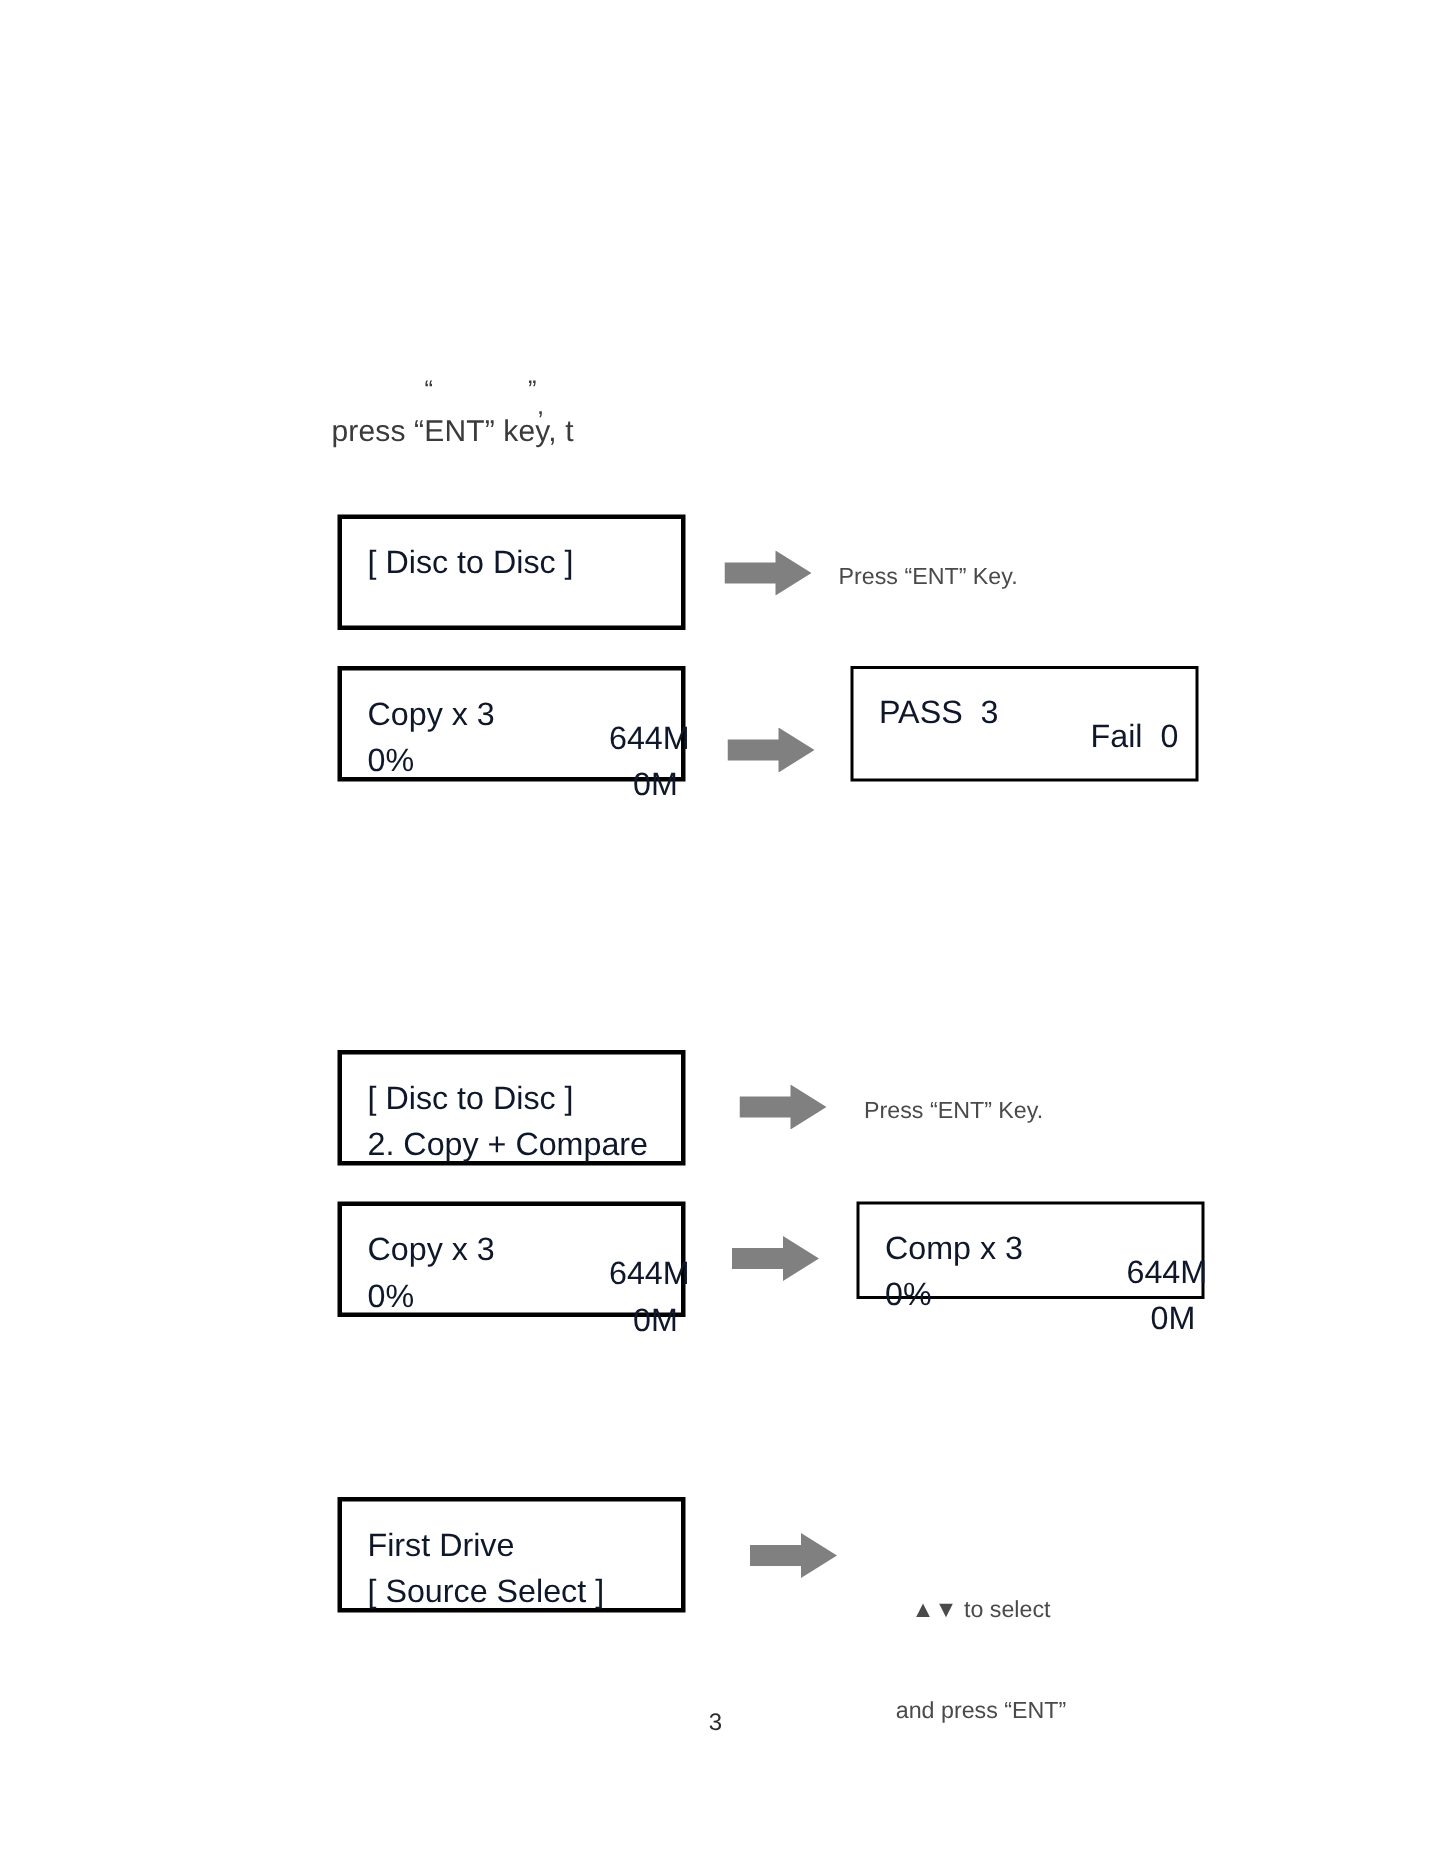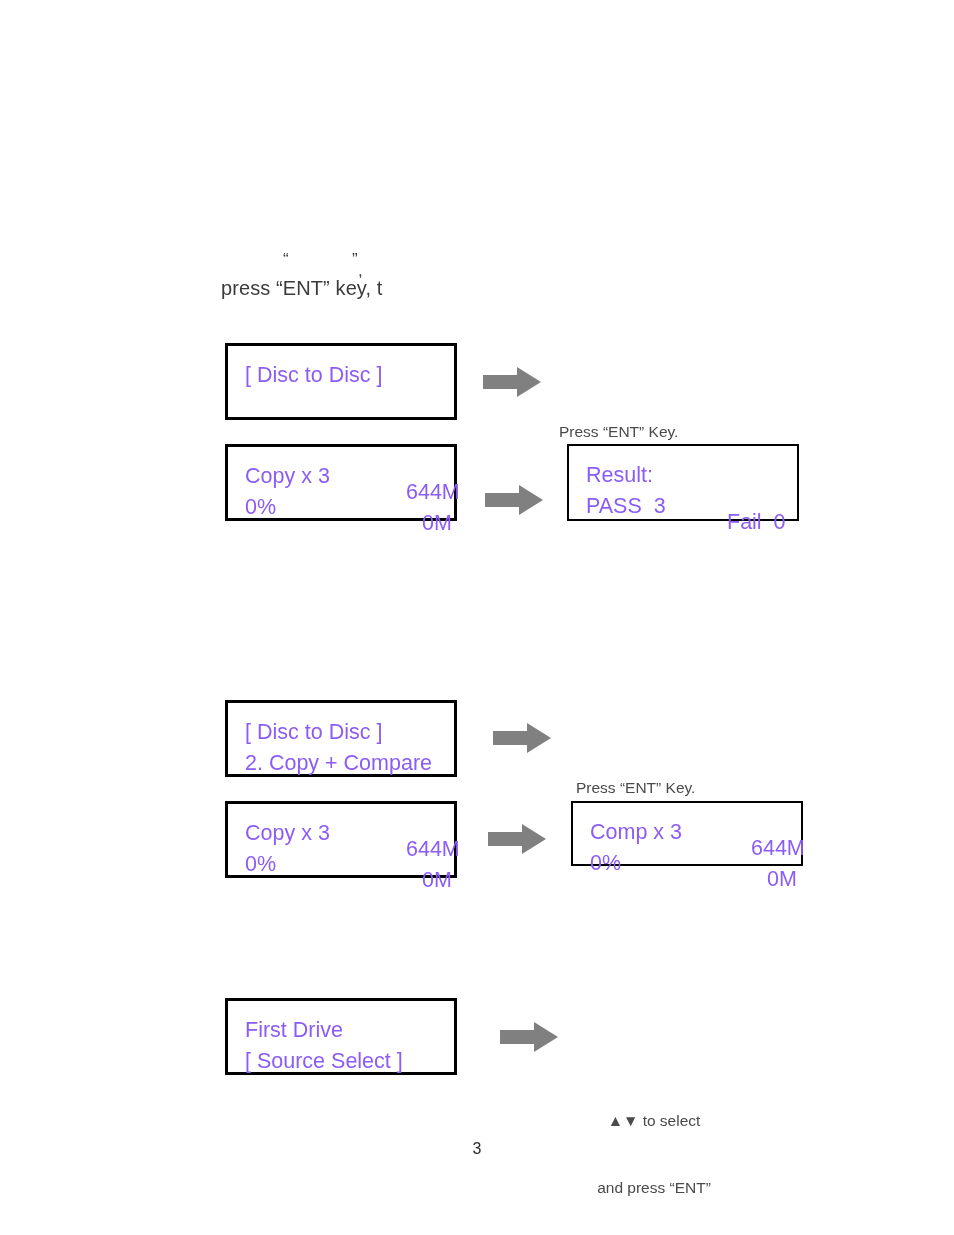--- a/index.html
+++ b/index.html
@@ -44,21 +44,21 @@
     background: #ffffff;
     border: 3px solid #000000;
     padding: 14px 0 0 17px;
   }
   .lcd.thin { border-width: 2.5px; }
   .lcd-line {
     position: relative;
     height: 31px;
     font-size: 21.5px;
     line-height: 31px;
-    color: #8b5cf6;
+    color: #0f172a;
     white-space: pre;
   }
   .lcd-left {
     position: absolute;
     left: 0;
     top: 0;
     white-space: pre;
   }
   .lcd-right {
     position: absolute;
@@ -74,21 +74,20 @@
   }
   .arrow svg { display: block; width: 100%; height: 100%; }
 
   
   .note {
     position: absolute;
     font-size: 15.5px;
     line-height: 1.45;
     color: #4a4a4a;
     white-space: pre;
-    margin-top: 47px;
   }
   .note.center { text-align: center; }
 
   
   .page-no {
     position: absolute;
     left: 0;
     width: 954px;
     text-align: center;
     font-size: 16px;
@@ -134,23 +133,20 @@
   </div>
 
   <div class="arrow" style="left:485px; top:485px;">
     <svg viewBox="0 0 58 30" preserveAspectRatio="none" aria-hidden="true">
       <polygon points="0,8 34,8 34,0 58,15 34,30 34,22 0,22" fill="#808080"></polygon>
     </svg>
   </div>
 
   <div class="lcd thin" style="left:567px; top:444px; width:232px; height:77px;">
     <div class="lcd-line">
-      <span class="lcd-left">Result:</span>
-    </div>
-    <div class="lcd-line">
       <span class="lcd-left">PASS  3</span>
       <span class="lcd-right" style="left:141px;">Fail  0</span>
     </div>
   </div>
 
   <div class="lcd" style="left:225px; top:700px; width:232px; height:77px;">
     <div class="lcd-line">
       <span class="lcd-left">[ Disc to Disc ]</span>
     </div>
     <div class="lcd-line">

